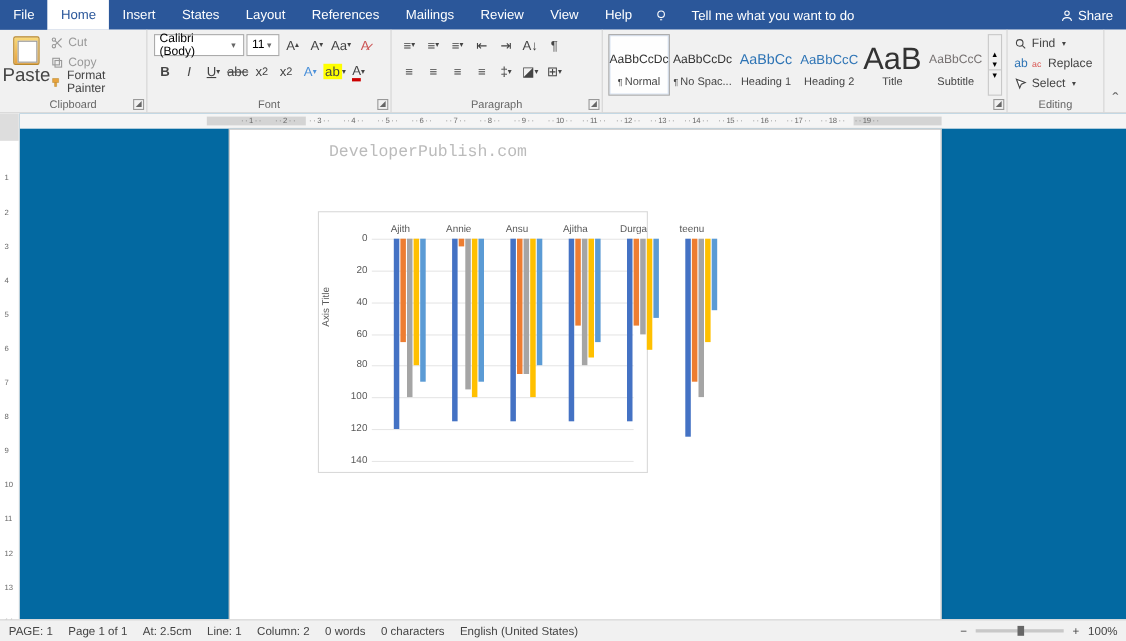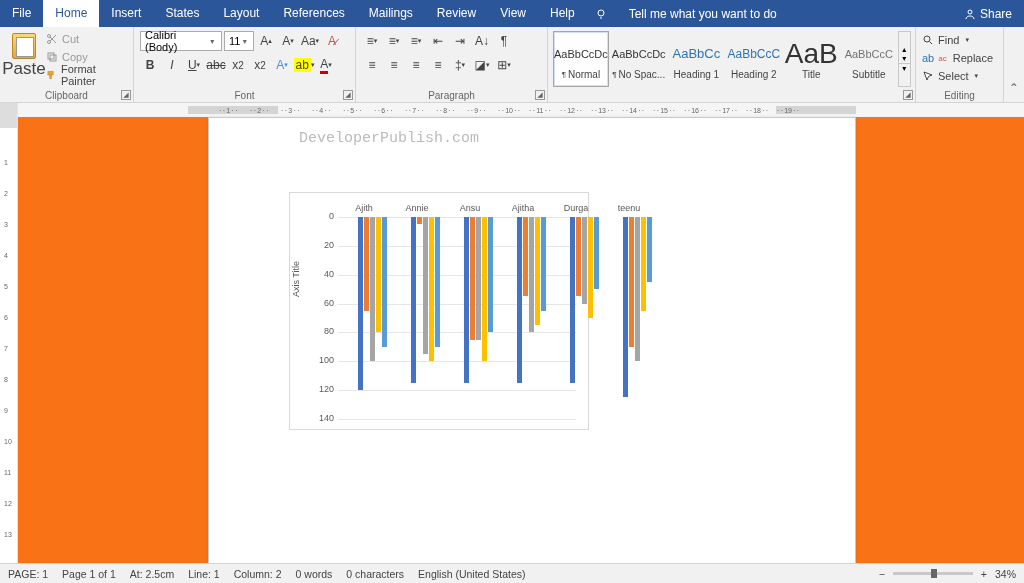--- a/index.html
+++ b/index.html
@@ -30,21 +30,21 @@
 .style-box{width:58px;height:56px;border:1px solid transparent;display:flex;flex-direction:column;align-items:center;justify-content:center;margin:2px 1px}
 .style-box.sel-s{border:1px solid #a6a6a6;background:#fefefe;box-shadow:inset 0 0 0 1px #d5e1f2}
 .style-prev{font-size:11px;color:#333;height:30px;display:flex;align-items:center}
 .style-name{font-size:10px;color:#444;display:flex;align-items:center;gap:2px}
 .editing{flex:1;padding:4px 6px}
 .ed-row{font-size:11px;color:#444;display:flex;align-items:center;gap:4px;height:18px}
 .collapse-rib{width:20px;display:flex;align-items:flex-end;justify-content:center;color:#666;padding-bottom:2px}
 .workspace{position:absolute;top:103px;left:0;right:0;bottom:20px;background:#fff;display:flex}
 .vruler{width:18px;background:#fff;border-right:1px solid #e5e5e5;position:relative;font-size:7px;color:#666}
 .vr-top{position:absolute;top:0;left:0;right:0;height:25px;background:#ddd}
-.doc-area{flex:1;background:#f97316;position:relative}
+.doc-area{flex:1;background:#0369a1;position:relative}
 .hruler{height:14px;background:#f5f5f5;font-size:7px;color:#666;display:flex;align-items:center;padding-left:190px;letter-spacing:-0.3px;white-space:nowrap;overflow:hidden;position:relative}
 .hr-gray-l{position:absolute;left:170px;width:90px;top:3px;height:8px;background:#d4d4d4}
 .hr-gray-r{position:absolute;left:758px;width:80px;top:3px;height:8px;background:#d4d4d4}
 .page{position:absolute;left:190px;top:14px;width:648px;background:#fff;border:1px solid #c8c8c8;min-height:700px;box-shadow:0 0 3px rgba(0,0,0,.1)}
 .watermark{position:absolute;top:12px;left:90px;font-family:"Courier New",monospace;font-size:15px;color:#bbb}
 .chart{position:absolute;top:74px;left:80px;width:300px;height:238px;border:1px solid #d9d9d9;background:#fff}
 .chart-inner{position:absolute;left:48px;top:10px;right:12px;bottom:12px}
 .cat-label{position:absolute;top:0;font-size:9px;color:#595959;width:52px;text-align:center}
 .ytick{position:absolute;left:-24px;font-size:9px;color:#595959;width:20px;text-align:right}
 .axis-title{position:absolute;left:-42px;top:50%;transform:rotate(-90deg) translateX(50%);transform-origin:left center;font-size:9px;color:#595959;white-space:nowrap}
@@ -380,15 +380,15 @@
   <span>Column: 2</span>
   <span>0 words</span>
   <span>0 characters</span>
   <span>English (United States)</span>
   <div class="sb-right">
     <span>−</span>
     <div class="zoom-slider">
         <div class="zoom-thumb"></div>
       </div>
     <span>+</span>
-    <span>34%</span>
+    <span>100%</span>
   </div>
 </div>
 
 </body></html>

